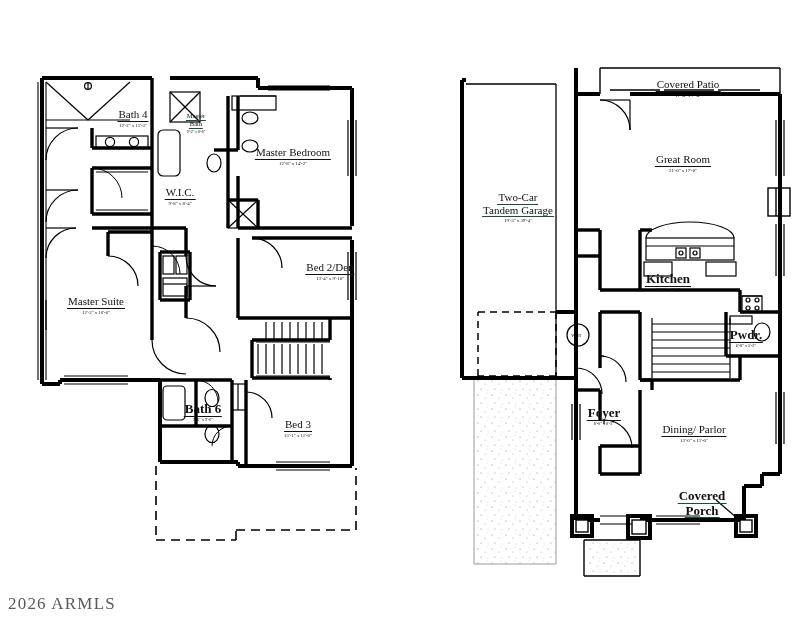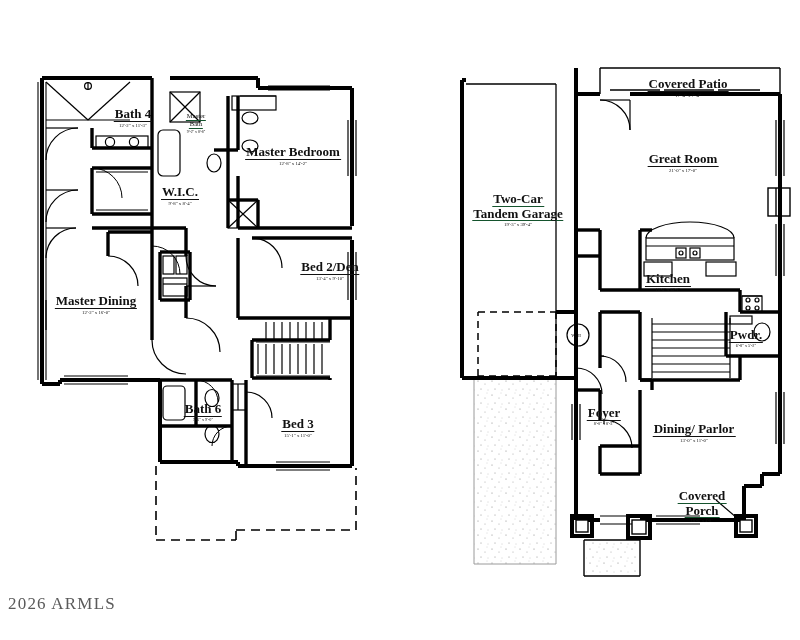--- a/index.html
+++ b/index.html
@@ -48,21 +48,21 @@
     font-family: "Liberation Serif", serif;
     line-height: 1.05;
     padding: 0 1px 0px 1px;
   }
   .room-label .rl-dim {
     display: block;
     font-family: "Liberation Serif", serif;
     line-height: 1.05;
     margin-top: 1px;
   }
-  .sz-md .rl-name { font-size: 13px; font-weight: bold; }
+  .sz-md .rl-name { font-size: 11px; }
   .sz-md .rl-dim  { font-size: 4.8px; }
   .sz-sm .rl-name { font-size: 13px; font-weight: bold; }
   .sz-sm .rl-dim  { font-size: 4.2px; }
   .sz-xs .rl-name { font-size: 6.6px; }
   .sz-xs .rl-dim  { font-size: 3.8px; }
   .two-line .rl-name { display:block; border-bottom:none; }
   .two-line .rl-name-a,
   .two-line .rl-name-b {
     display:block;
     border-bottom:1px solid #14532d;
@@ -503,21 +503,21 @@
     <div class="room-label sz-xs two-line" style="left: 196px; top: 113px;">
       <span class="rl-name">
         <span class="rl-name-a">Master</span>
         <span class="rl-name-b">Bath</span>
       </span>
       <span class="rl-dim">9'-2" x 8'-8"</span>
     </div>
     <div class="room-label sz-md" style="left: 293px; top: 142px;"><span class="rl-name">Master Bedroom</span><span class="rl-dim">12'-8" x 14'-2"</span></div>
     <div class="room-label sz-md" style="left: 152px; top: 182px; margin-left: 28px;"><span class="rl-name">W.I.C.</span><span class="rl-dim">9'-8" x 8'-4"</span></div>
     <div class="room-label sz-md" style="left: 295px; top: 257px; margin-left: 35px;"><span class="rl-name">Bed 2/Den</span><span class="rl-dim">13'-4" x 9'-10"</span></div>
-    <div class="room-label sz-md" style="left: 96px; top: 291px;"><span class="rl-name">Master Dining</span><span class="rl-dim">12'-2" x 16'-0"</span></div>
+    <div class="room-label sz-md" style="left: 96px; top: 291px;"><span class="rl-name">Master Suite</span><span class="rl-dim">12'-2" x 16'-0"</span></div>
     <div class="room-label sz-sm" style="left: 203px; top: 399px;"><span class="rl-name">Bath 6</span><span class="rl-dim">7'-6" x 9'-0"</span></div>
     <div class="room-label sz-md" style="left: 298px; top: 414px;"><span class="rl-name">Bed 3</span><span class="rl-dim">15'-1" x 11'-0"</span></div>
     <div class="room-label sz-md" style="left: 688px; top: 74px;"><span class="rl-name">Covered  Patio</span><span class="rl-dim">17'-4" x 7'-4"</span></div>
     <div class="room-label sz-md" style="left: 683px; top: 149px;"><span class="rl-name">Great Room</span><span class="rl-dim">21'-0" x 17'-0"</span></div>
     <div class="room-label sz-md two-line" style="left: 518px; top: 192px;">
       <span class="rl-name">
         <span class="rl-name-a">Two-Car</span>
         <span class="rl-name-b">Tandem Garage</span>
       </span>
       <span class="rl-dim">19'-3" x 39'-4"</span>

